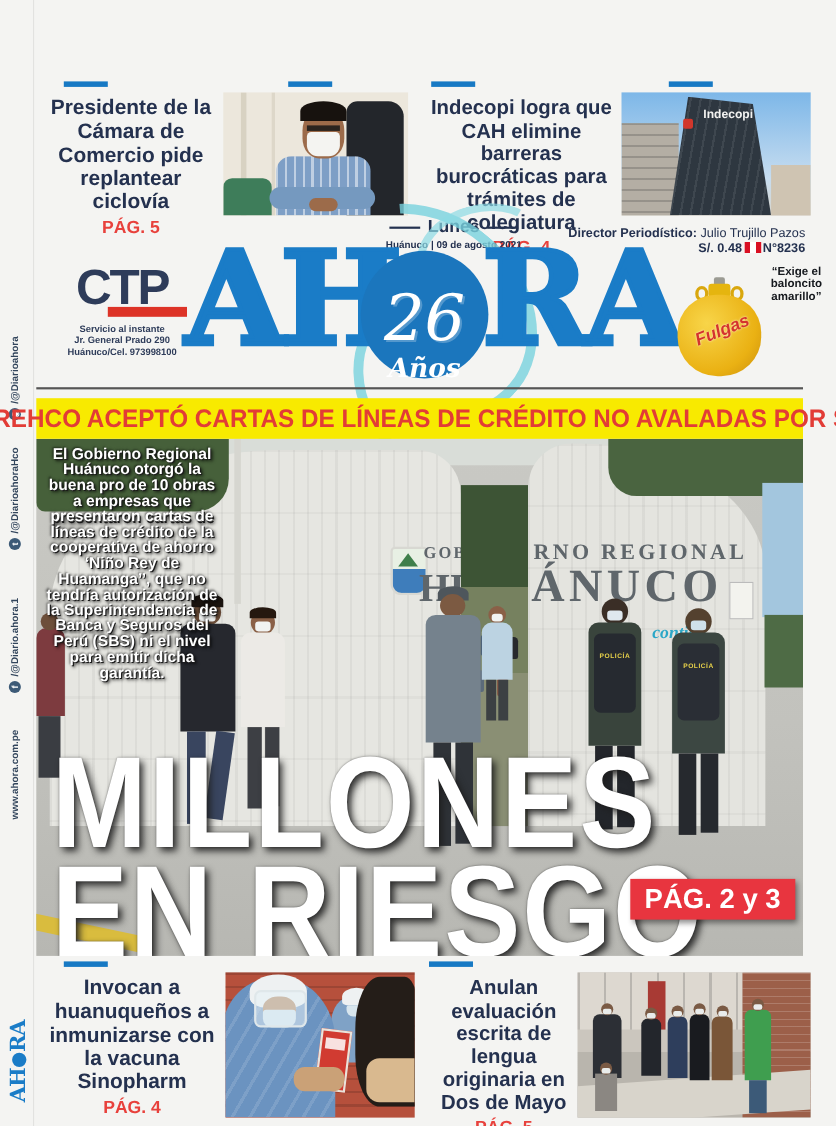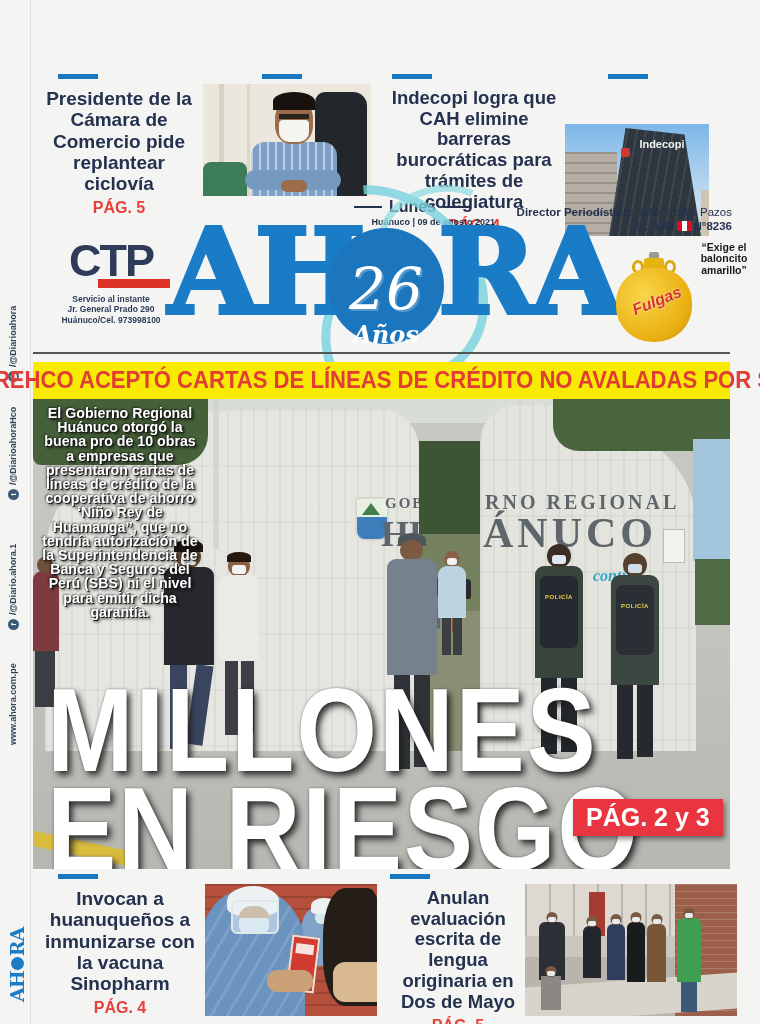--- a/index.html
+++ b/index.html
@@ -59,33 +59,33 @@
                background-image:repeating-linear-gradient(90deg, rgba(255,255,255,.5) 0 2px, transparent 2px 8px);
                border-radius:14px 14px 0 0; }
   .of-arm    { left:42px; top:86px; width:96px; height:20px; background:#7599bf; border-radius:10px; }
   .of-hands  { left:78px; top:96px; width:26px; height:12px; background:#9c6b4a; border-radius:6px; }
   .of-head   { left:72px; top:14px; width:38px; height:46px; background:#9c6b4a; border-radius:45% 45% 40% 40%; }
   .of-hair   { left:70px; top:8px; width:42px; height:18px; background:#17120e; border-radius:50% 50% 0 0; }
   .of-glass  { left:76px; top:30px; width:30px; height:5px; background:#2a241f; }
   .of-mask   { left:76px; top:36px; width:30px; height:22px; background:#f4f4f1; border-radius:4px 4px 10px 10px; }
 
   
-  .ph-indecopi { left:565px; top:84px; width:144px; height:112px;
-                 background:linear-gradient(180deg,#7db7e8 0%,#c7ddf0 70%,#d9d5cb 100%);margin-top:40px; }
+  .ph-indecopi { left:565px; top:84px; width:172px; height:112px;
+                 background:linear-gradient(180deg,#7db7e8 0%,#c7ddf0 70%,#d9d5cb 100%); }
   .in-left  { left:0; top:28px; width:52px; height:84px; background:#b4aea4;
               background-image:repeating-linear-gradient(180deg, rgba(60,60,60,.25) 0 2px, transparent 2px 10px); }
   .in-tower { left:44px; top:4px; width:92px; height:108px; background:#2e3740;
               clip-path:polygon(18% 0, 82% 6%, 100% 100%, 0 100%);
               background-image:repeating-linear-gradient(100deg, rgba(255,255,255,.08) 0 2px, transparent 2px 9px); }
   .in-sign  { left:62px; top:14px; width:70px; color:#f2f2f0; font-size:11px; font-weight:bold; text-align:center; }
   .in-logo  { left:56px; top:24px; width:9px; height:9px; background:#d1372c; border-radius:2px; }
   .in-right { left:136px; top:66px; width:36px; height:46px; background:#cfc4b2; }
 
   
-  .dateline { left:330px; top:198px; width:165px; text-align:right; color:#24314f; }
+  .dateline { left:330px; top:198px; width:165px; text-align:center; color:#24314f; }
   .dateline .day { font-size:16px; font-weight:bold; display:flex; align-items:center; justify-content:center; gap:7px; }
   .dateline .day::before, .dateline .day::after { content:""; width:28px; height:2px; background:#24314f; }
   .dateline .pd { font-size:9px; font-weight:bold; margin-top:1px; }
   .director { right:28px; top:205px; text-align:right; color:#24314f; font-size:11.5px; line-height:1.25; }
   .director b { font-weight:bold; }
   .flag { display:inline-block; width:15px; height:10px; vertical-align:-1px; margin:0 2px;
           background:linear-gradient(90deg,#d91023 0 33%,#fff 33% 66%,#d91023 66% 100%); }
 
   
   .ctp { left:52px; top:240px; width:118px; text-align:center; color:#2e3c5a; }

